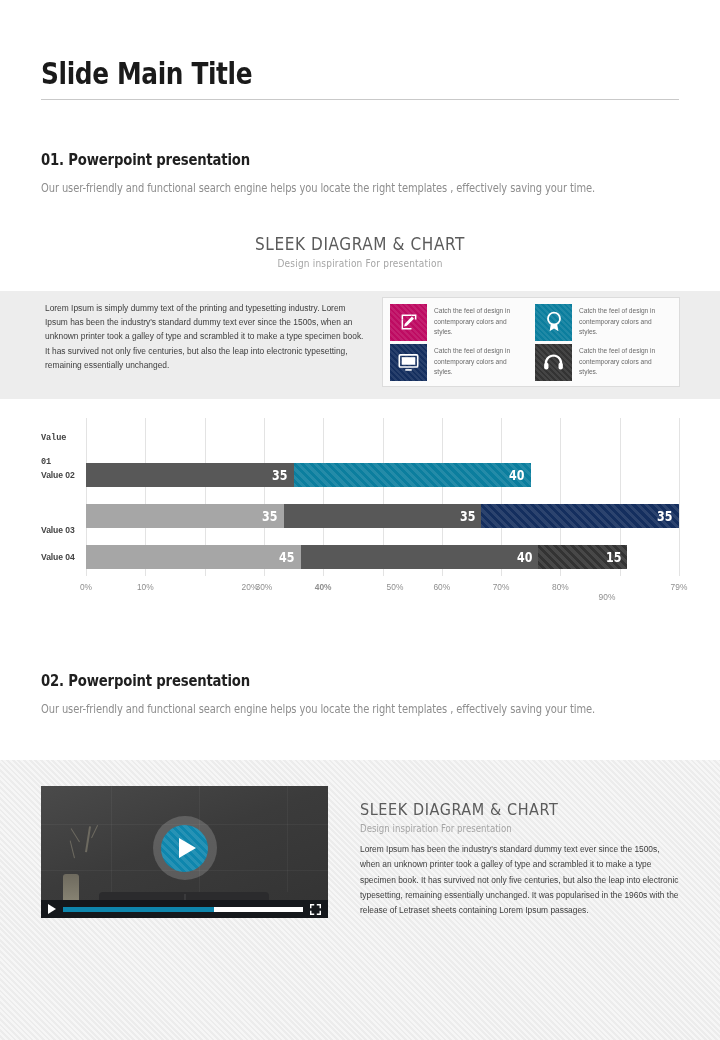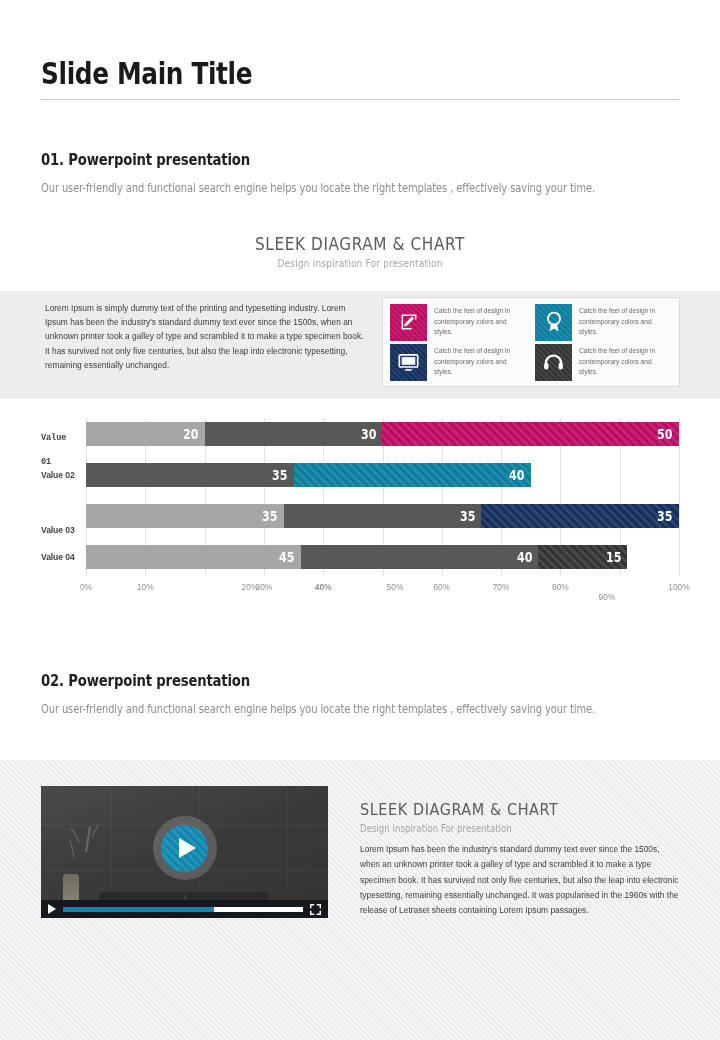--- a/index.html
+++ b/index.html
@@ -404,31 +404,20 @@
       <div class="gridline" style="left: 59.3px;"></div>
       <div class="gridline" style="left: 118.6px;"></div>
       <div class="gridline" style="left: 177.9px;"></div>
       <div class="gridline" style="left: 237.2px;"></div>
       <div class="gridline" style="left: 296.5px;"></div>
       <div class="gridline" style="left: 355.8px;"></div>
       <div class="gridline" style="left: 415.1px;"></div>
       <div class="gridline" style="left: 474.4px;"></div>
       <div class="gridline" style="left: 533.7px;"></div>
       <div class="gridline" style="left: 593px;"></div>
-      <div class="bar-row" style="top: 4px;">
-        <div class="seg" style="width: 118.6px; background: rgb(166, 166, 166);">
-          <span>20</span>
-        </div>
-        <div class="seg" style="width: 177.9px; background: rgb(88, 88, 88);">
-          <span>30</span>
-        </div>
-        <div class="seg hatched" style="width: 296.5px; background: rgb(190, 11, 98);">
-          <span>50</span>
-        </div>
-      </div>
       <div class="bar-row" style="top: 45px;">
         <div class="seg" style="width: 207.55px; background: rgb(88, 88, 88);">
           <span>35</span>
         </div>
         <div class="seg hatched" style="width: 237.2px; background: rgb(11, 126, 158);">
           <span>40</span>
         </div>
       </div>
       <div class="bar-row" style="top: 86px;">
         <div class="seg" style="width: 207.55px; background: rgb(166, 166, 166);">
@@ -457,21 +446,21 @@
       <div class="tick" style="left: 0px;">0%</div>
       <div class="tick" style="left: 59.3px;">10%</div>
       <div class="tick" style="left: 124px; margin-left: 40px;">20%</div>
       <div class="tick" style="left: 177.9px;">30%</div>
       <div class="tick" style="left: 237.2px; font-weight: bold;">40%</div>
       <div class="tick" style="left: 296.5px; padding-left: 25px;">50%</div>
       <div class="tick" style="left: 355.8px;">60%</div>
       <div class="tick" style="left: 415.1px;">70%</div>
       <div class="tick" style="left: 474.4px;">80%</div>
       <div class="tick" style="left: 521px; margin-top: 10px;">90%</div>
-      <div class="tick" style="left: 593px;">100%</div>
+      <div class="tick" style="left: 593px;">79%</div>
     </div>
 <div class="cat-label" style="top: 8px; font-family: Liberation Mono, monospace;">Value 01</div>
     <div class="cat-label" style="top: 45px;">Value 02</div>
     <div class="cat-label" style="top: 100px;">Value 03</div>
     <div class="cat-label" style="top: 127px;">Value 04</div>
   </div>
 
 <div class="sect-head" id="sect2-head">02. Powerpoint presentation</div>
 <div class="sect-sub" id="sect2-sub">Our user-friendly and functional search engine helps you locate the right templates , effectively saving your time.</div>
 

